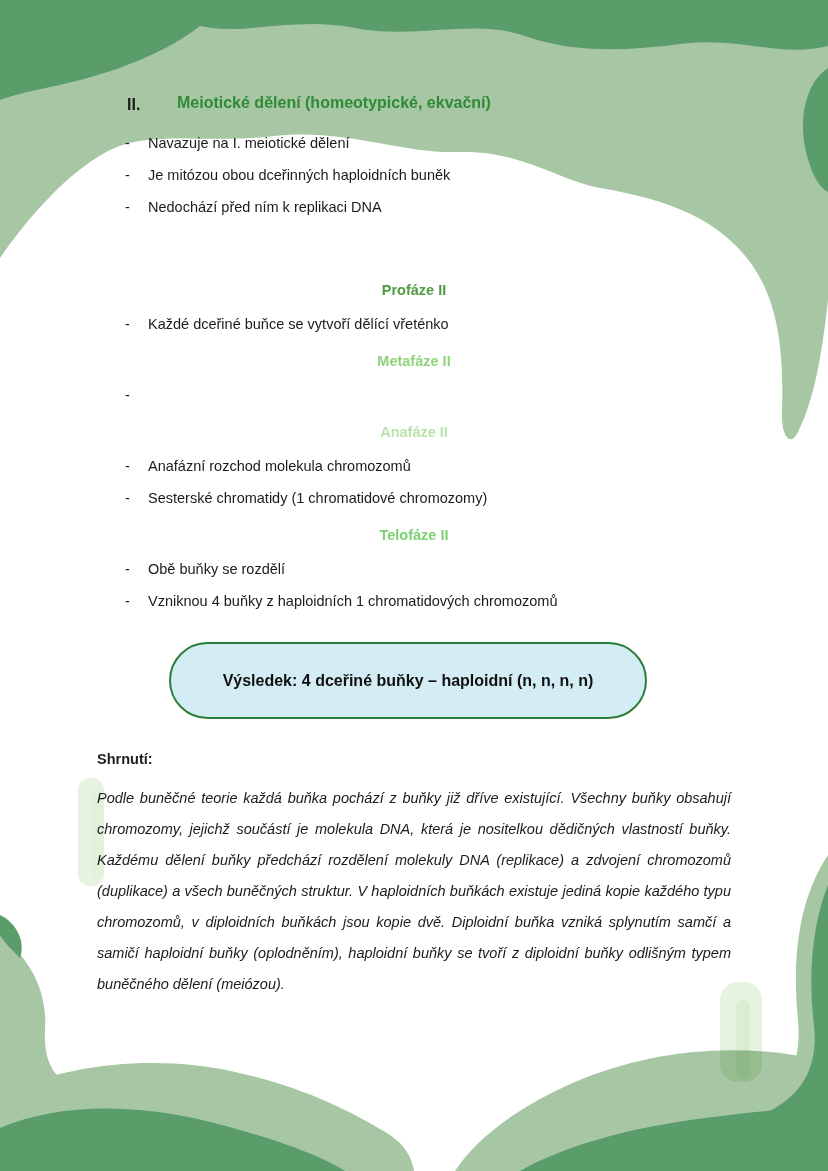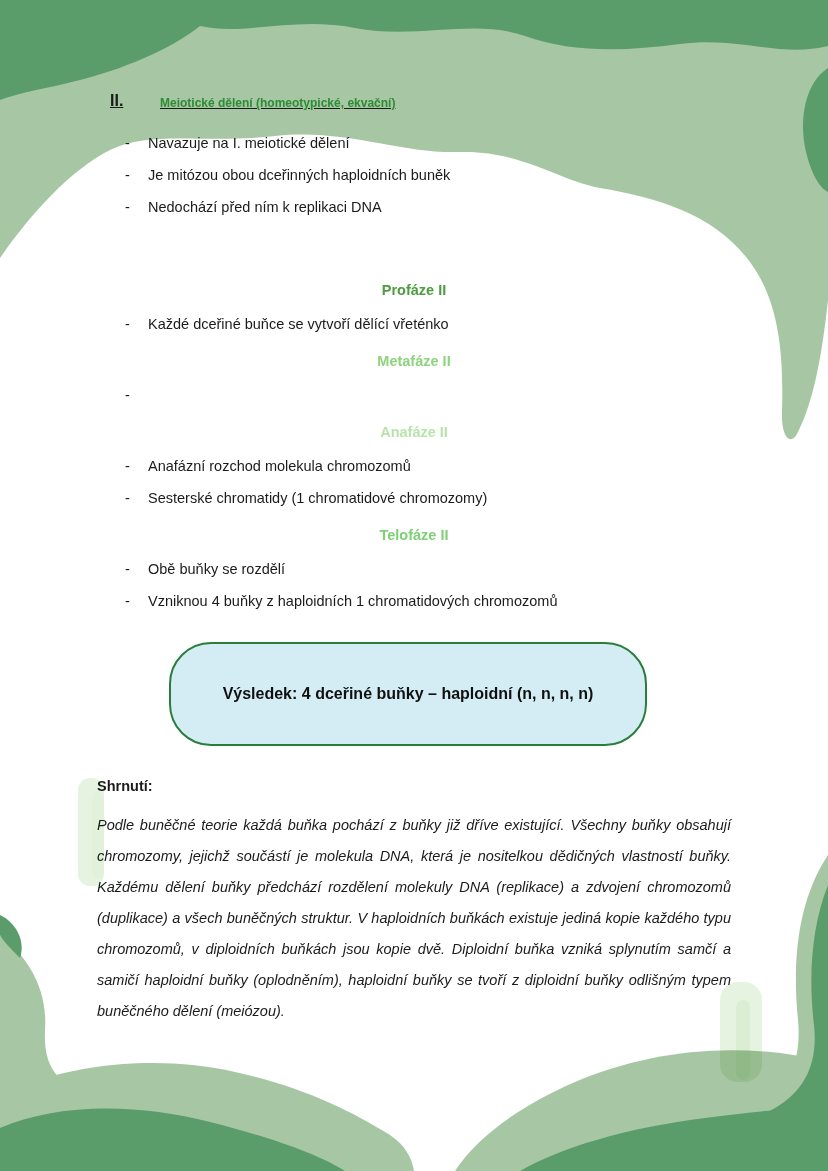--- a/index.html
+++ b/index.html
@@ -8,33 +8,33 @@
     width:828px;height:1171px;
     background:#ffffff;
     overflow:hidden;
     font-family:"Liberation Sans", sans-serif;
     color:#1b1b1b;
   }
   svg.decor{position:absolute;top:0;left:0;z-index:0;}
   svg.overlay{position:absolute;top:0;left:0;z-index:2;pointer-events:none;mix-blend-mode:multiply;}
   .content{position:absolute;left:97px;right:97px;top:92px;z-index:1;}
 
-  .title-row{display:flex;align-items:flex-start;font-size:16px;font-weight:bold;margin:0 0 14px 13px;text-decoration:underline;}
+  .title-row{display:flex;align-items:flex-end;font-size:16px;font-weight:bold;margin:0 0 14px 30px;}
   .title-row .numeral{width:50px;color:#1b1b1b;}
-  .title-row h1{margin:0;font-size:12px;font-weight:bold;line-height:22px;}
+  .title-row h1{margin:0;font-size:16px;font-weight:bold;line-height:22px;}
 
   .bullet{display:flex;padding-left:28px;line-height:30px;font-size:14.5px;margin-bottom:2px;}
   .bullet .dash{width:23px;flex:none;}
 
   h2.phase{font-size:14.5px;font-weight:bold;line-height:20px;margin:12px 0 9px 0;text-align:center;}
   h2.first-phase{margin-top:58px;}
 
   .result-box{
     margin:26px 0 0 72px;
-    width:478px;height:104px;
+    width:478px;height:77px;
     border:2px solid #14532d;
     border-radius:42px;
     background:#d4edf5;
     display:flex;align-items:center;justify-content:center;
     box-sizing:border-box;
   }
   .result-box span{font-size:16px;font-weight:bold;color:#101010;}
 
   h3.summary-label{font-size:14.5px;font-weight:bold;margin:30px 0 0 0;line-height:20px;}
   p.summary-text{

